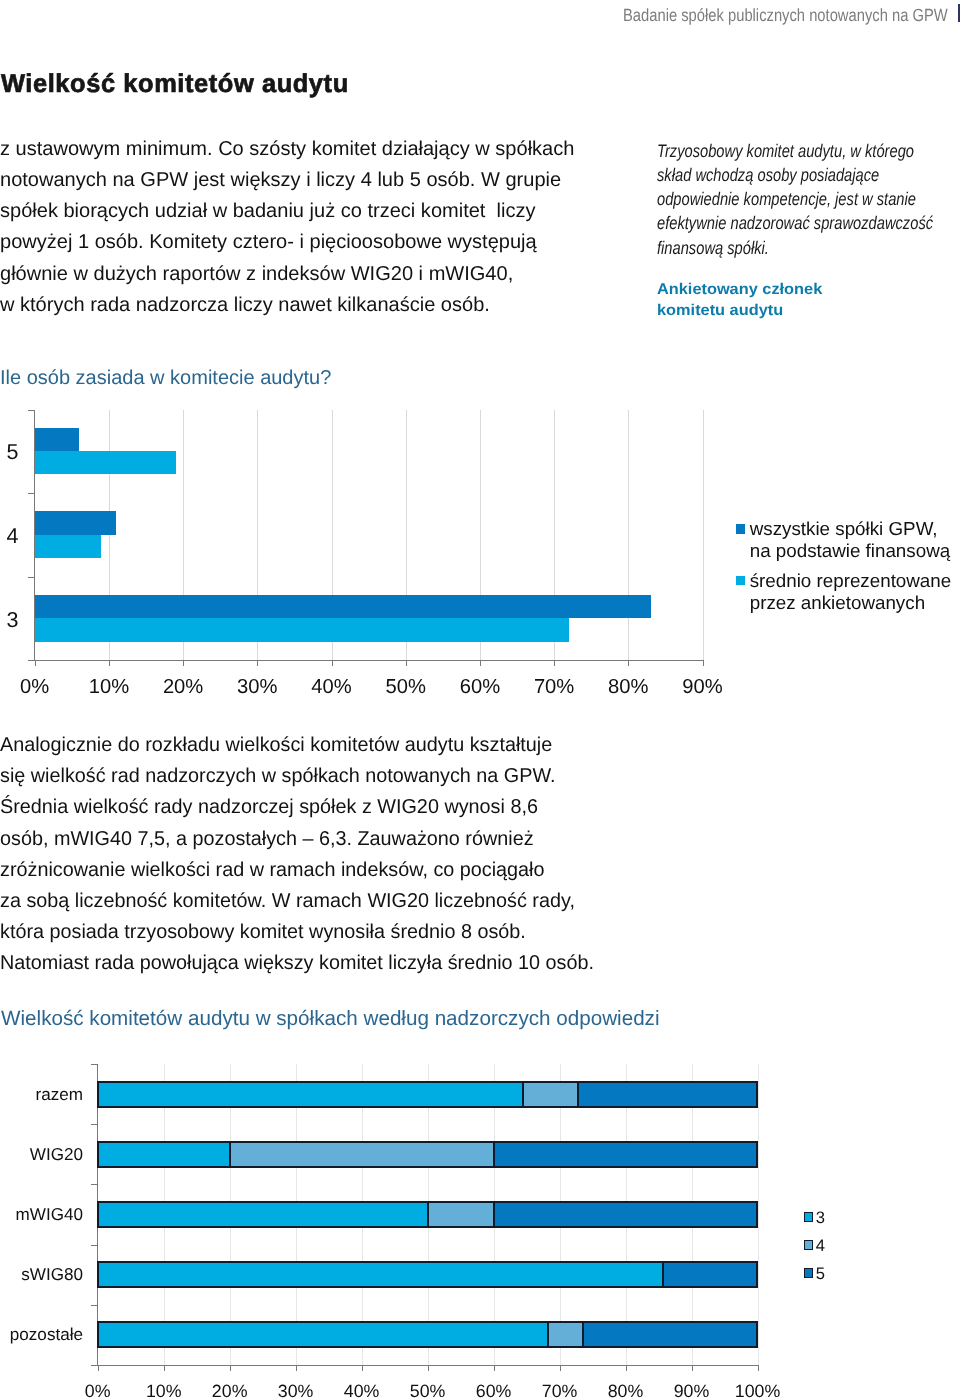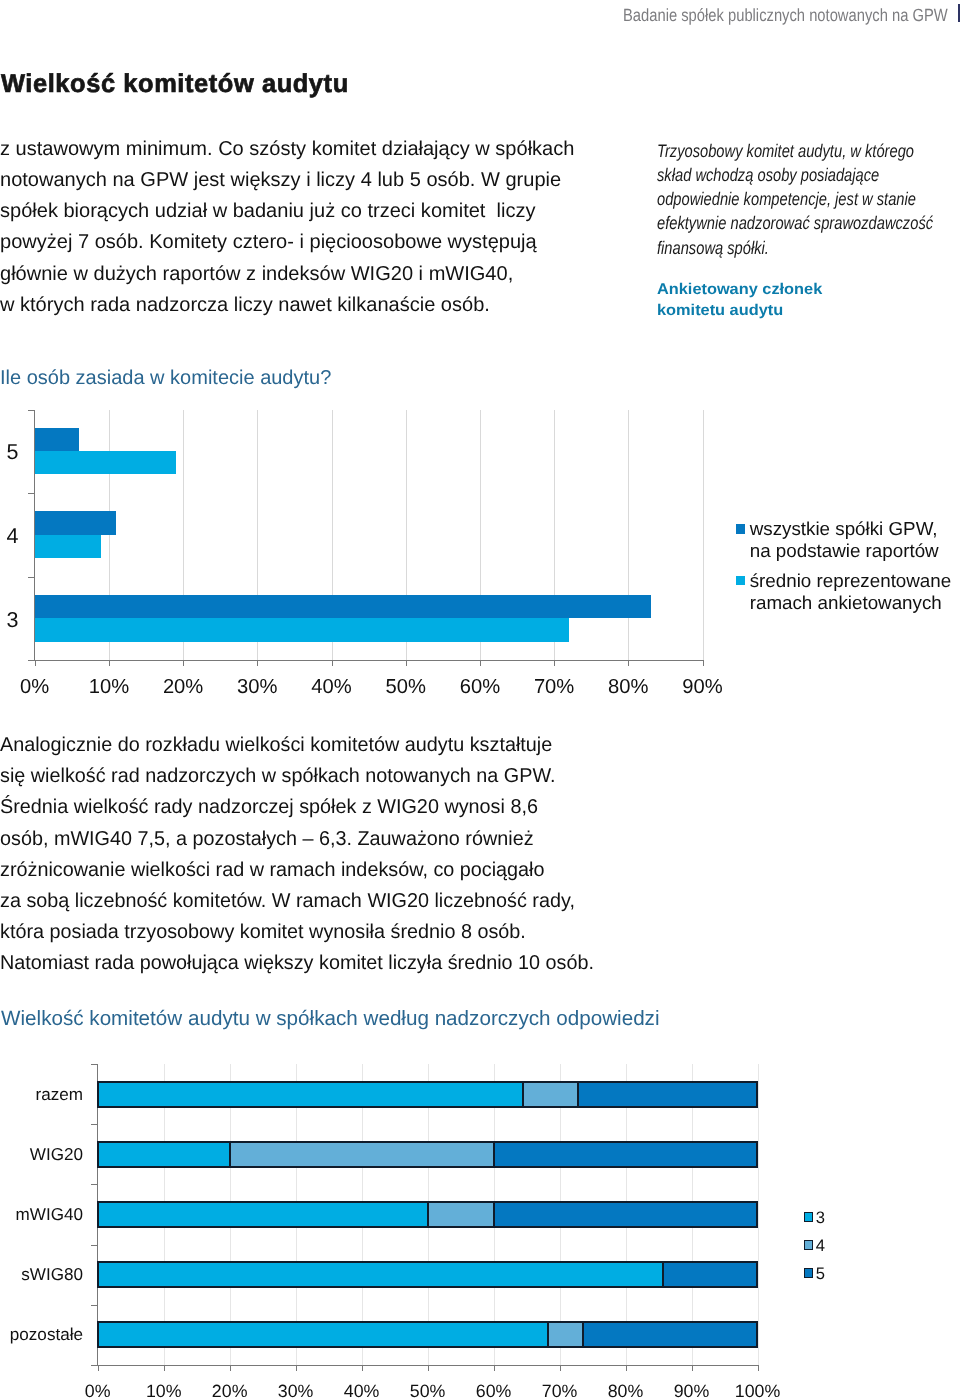--- a/index.html
+++ b/index.html
@@ -95,21 +95,21 @@
   <span id="runhead-rule"></span>
   <span id="runhead-page">9</span>
 </div>
 
 <h1 class="abs" id="page-title">Wielkość komitetów audytu</h1>
 
 <div class="abs" id="body1">
     <div>z ustawowym minimum. Co szósty komitet działający w spółkach</div>
     <div>notowanych na GPW jest większy i liczy 4 lub 5 osób. W grupie</div>
     <div>spółek biorących udział w badaniu już co trzeci komitet&nbsp; liczy</div>
-    <div>powyżej 7 osób. Komitety cztero- i pięcioosobowe występują</div>
+    <div>powyżej 1 osób. Komitety cztero- i pięcioosobowe występują</div>
     <div>głównie w dużych raportów z indeksów WIG20 i mWIG40,</div>
     <div>w których rada nadzorcza liczy nawet kilkanaście osób.</div>
   </div>
 
 <div class="abs" id="chart1-title">Ile osób zasiada w komitecie audytu?</div>
 
 <div class="abs" id="pullquote">
   <div id="pq-text">
       <div>Trzyosobowy komitet audytu, w którego</div>
       <div>skład wchodzą osoby posiadające</div>
@@ -168,28 +168,28 @@
     <div class="c1-xlabel" style="left:598.30px;top:675.8px">80%</div>
     <div class="c1-xtick" style="left:702.50px;top:660.3px"></div>
     <div class="c1-xlabel" style="left:672.50px;top:675.8px">90%</div>
   </div>
 
 <div class="abs" id="c1-legend">
     <div class="c1-leg-item" style="top:0.0px">
       <span class="c1-leg-sw" style="background:#0478c1"></span>
       <div class="c1-leg-txt">
         <div>wszystkie spółki GPW,</div>
-        <div>na podstawie raportów</div>
+        <div>na podstawie finansową</div>
       </div>
     </div>
     <div class="c1-leg-item" style="top:51.6px">
       <span class="c1-leg-sw" style="background:#00ade3"></span>
       <div class="c1-leg-txt">
         <div>średnio reprezentowane</div>
-        <div>ramach ankietowanych</div>
+        <div>przez ankietowanych</div>
       </div>
     </div>
   </div>
 
 <div class="abs" id="body2">
     <div>Analogicznie do rozkładu wielkości komitetów audytu kształtuje</div>
     <div>się wielkość rad nadzorczych w spółkach notowanych na GPW.</div>
     <div>Średnia wielkość rady nadzorczej spółek z WIG20 wynosi 8,6</div>
     <div>osób, mWIG40 7,5, a pozostałych – 6,3. Zauważono również</div>
     <div>zróżnicowanie wielkości rad w ramach indeksów, co pociągało</div>

